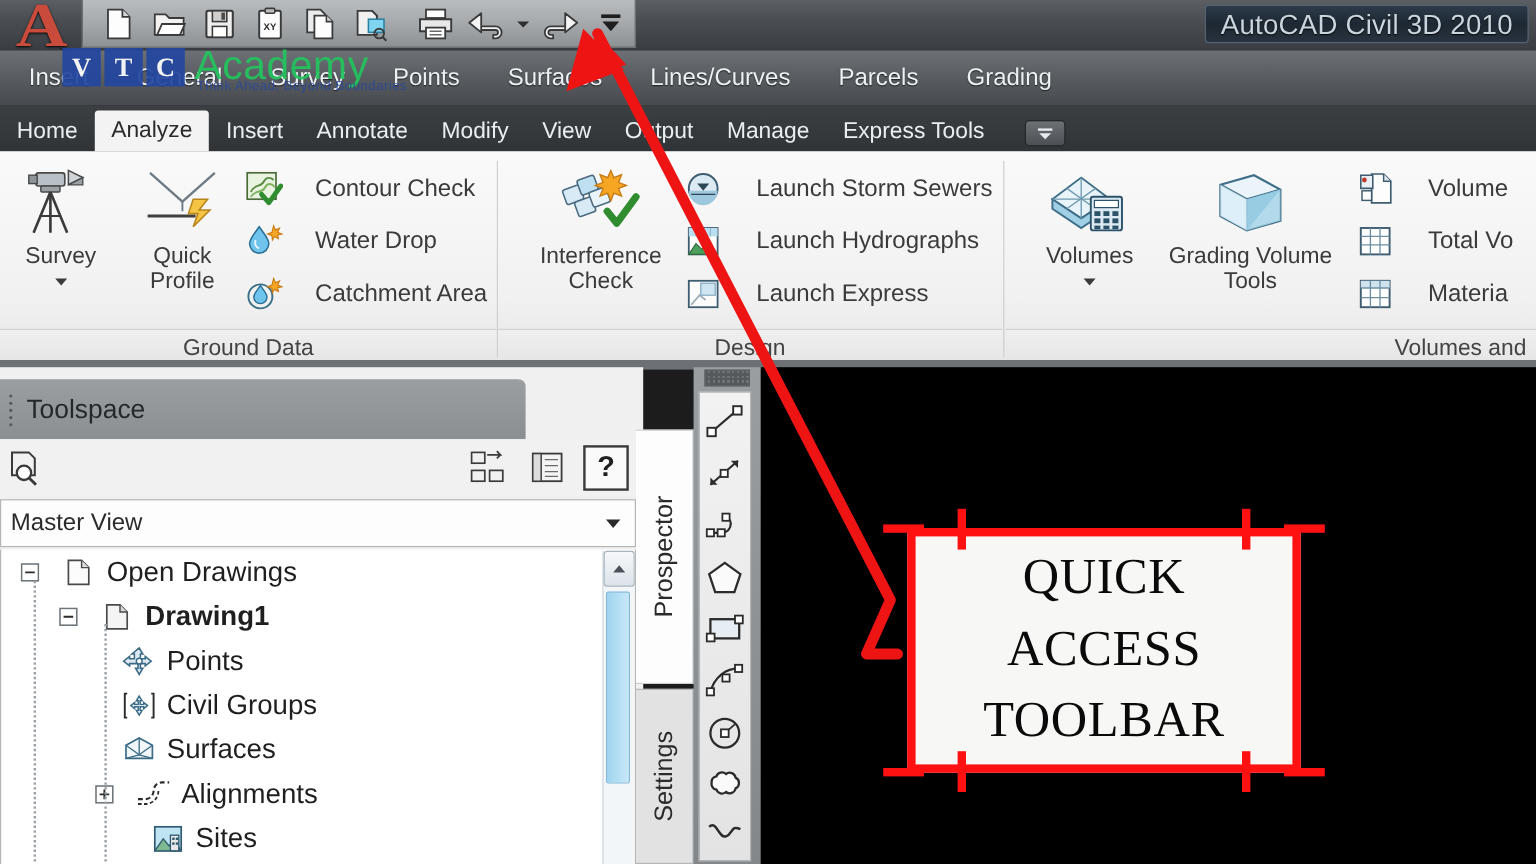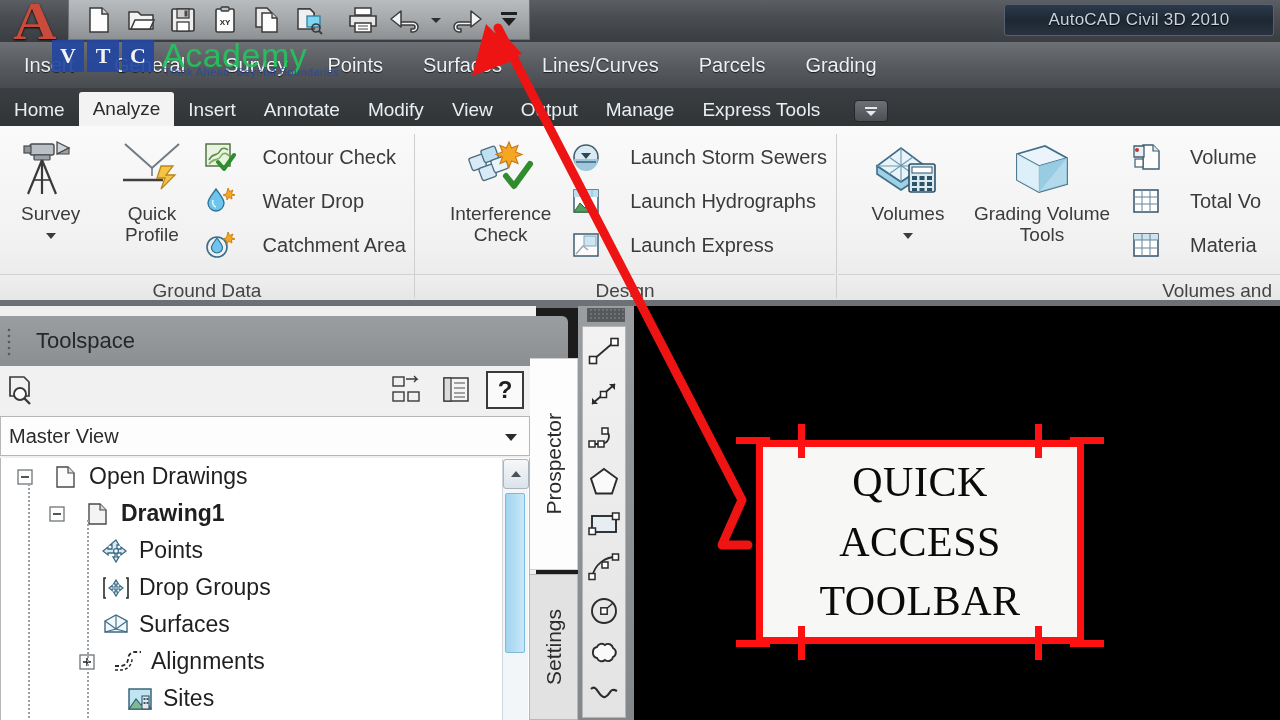--- a/index.html
+++ b/index.html
@@ -16,21 +16,21 @@
     position: absolute; left: 0; top: 0; width: 1280px; height: 42px;
     background: linear-gradient(180deg,#5b5f63 0%, #4a4e52 40%, #393d41 100%);
   }
   .title-right {
     position: absolute; right: 6px; top: 4px; width: 270px; height: 32px;
     background: linear-gradient(180deg,#2d3a4a 0%, #1d2833 50%, #29333f 100%);
     border: 1px solid #55616f; border-radius: 3px;
     display: flex; align-items: center; justify-content: center;
   }
   .title-right span {
-    color: #c9d4de; font-size: 17px; letter-spacing: .2px;
+    color: #c9d4de; font-size: 23px; letter-spacing: .2px;
     text-shadow: 0 1px 1px #000;
   }
 
   
   .qat {
     position: absolute; left: 68px; top: 0px; width: 462px; height: 40px;
     background: linear-gradient(180deg,#b9bcbe 0%, #a7abae 45%, #8d9194 100%);
     border-left: 1px solid #6e7275; border-right: 1px solid #6e7275;
     border-bottom: 1px solid #6e7275;
     display: flex; align-items: center; padding-left: 10px; gap: 2px;
@@ -130,24 +130,24 @@
   
   .toolspace {
     position: absolute; left: 0; top: 306px; width: 536px; height: 414px;
     background: #f0f0f0;
   }
   .ts-bg-strip {
     position: absolute; left: 0; top: 0; width: 536px; height: 10px;
     background: #6d7175;
   }
   .ts-title {
-    position: absolute; left: 0; top: 10px; width: 568px; height: 50px;
+    position: absolute; left: 0; top: 10px; width: 438px; height: 50px;
     background: linear-gradient(180deg,#9a9ea1 0%, #8b8f92 100%);
     border-top-right-radius: 6px;
-    display: flex; align-items: center; gap: 14px;
+    display: flex; align-items: center;
   }
   .ts-grip { width: 14px; height: 30px; margin-left: 4px; }
   .ts-title span { color: #24282b; font-size: 22px; margin-left: 4px; }
 
   .ts-toolbar {
     position: absolute; left: 0; top: 60px; width: 530px; height: 48px;
     background: #f1f1f1; display: flex; align-items: center;
   }
   .ts-tool-right { margin-left: auto; display: flex; align-items: center; gap: 10px; padding-right: 6px; }
 
@@ -742,21 +742,21 @@
       </div>
 
       <div class="tnode" style="padding-left:86px">
         <span class="dots"></span>
         <span class="tico">
           <svg width="28" height="26" viewBox="0 0 28 26">
             <path d="M4 3h-2v20h2M24 3h2v20h-2" fill="none" stroke="#2b2b2b" stroke-width="1.6"></path>
             <path d="M14 5l2.4 4h-1.6v3h3V10.4L21 13l-3.2 2.6V14h-3v3h1.6L14 21l-2.4-4h1.6v-3h-3v1.6L7 13l3.2-2.6V12h3V9h-1.6z" fill="#dbe9f2" stroke="#3a6a85" stroke-width="1.2"></path>
           </svg>
         </span>
-        <span class="tlbl">Drop Groups</span>
+        <span class="tlbl">Civil Groups</span>
       </div>
 
       <div class="tnode" style="padding-left:86px">
         <span class="dots"></span>
         <span class="tico">
           <svg width="28" height="26" viewBox="0 0 28 26">
             <path d="M3 9l11-6 11 6v11H3z" fill="#f2f7fa" stroke="#3a6a85" stroke-width="1.4"></path>
             <g stroke="#3a6a85" stroke-width="1.1" fill="none">
               <line x1="3" y1="9" x2="14" y2="17"></line>
                 <line x1="25" y1="9" x2="14" y2="17"></line>

